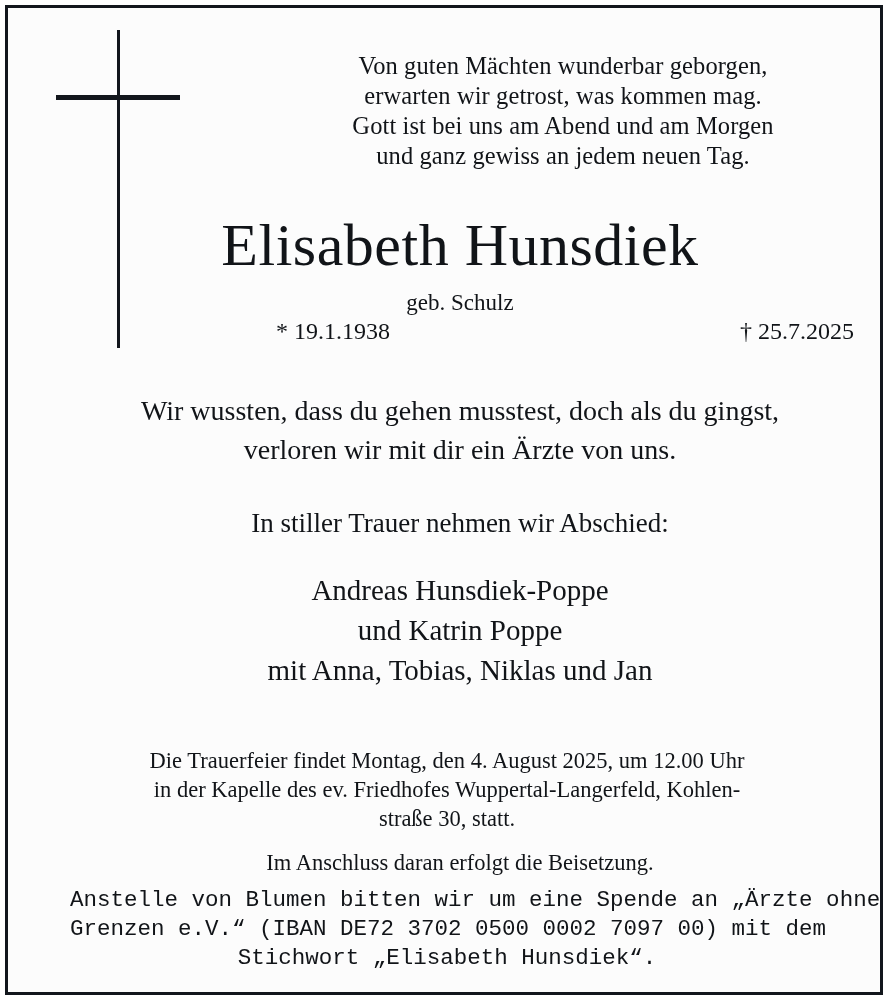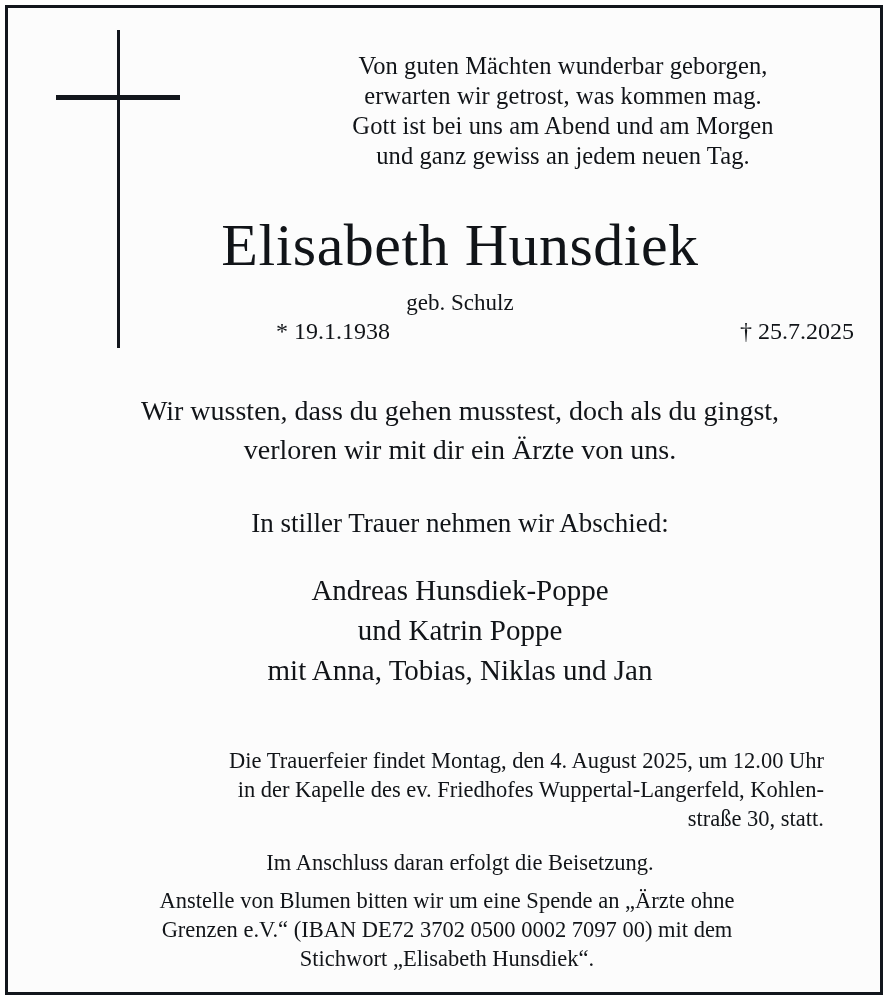--- a/index.html
+++ b/index.html
@@ -149,21 +149,21 @@
     line-height: 40px;
   }
   .family div { white-space: nowrap; }
 
   
   .service {
     position: absolute;
     left: 62px;
     top: 738px;
     width: 754px;
-    text-align: right;
+    text-align: center;
     font-size: 22.5px;
     line-height: 29px;
   }
   .service div { white-space: nowrap; }
 
   .burial {
     position: absolute;
     left: 0;
     top: 840px;
     width: 100%;
@@ -173,20 +173,21 @@
   }
 
   .donation {
     position: absolute;
     left: 62px;
     top: 878px;
     width: 754px;
     text-align: center;
     font-size: 22.5px;
     line-height: 29px;
+    font-family: Liberation Mono, monospace;
   }
   .donation div { white-space: nowrap; }
 </style>
 </head>
 <body>
 
 <div class="notice">
   <div class="inner">
 
     <div class="cross">

